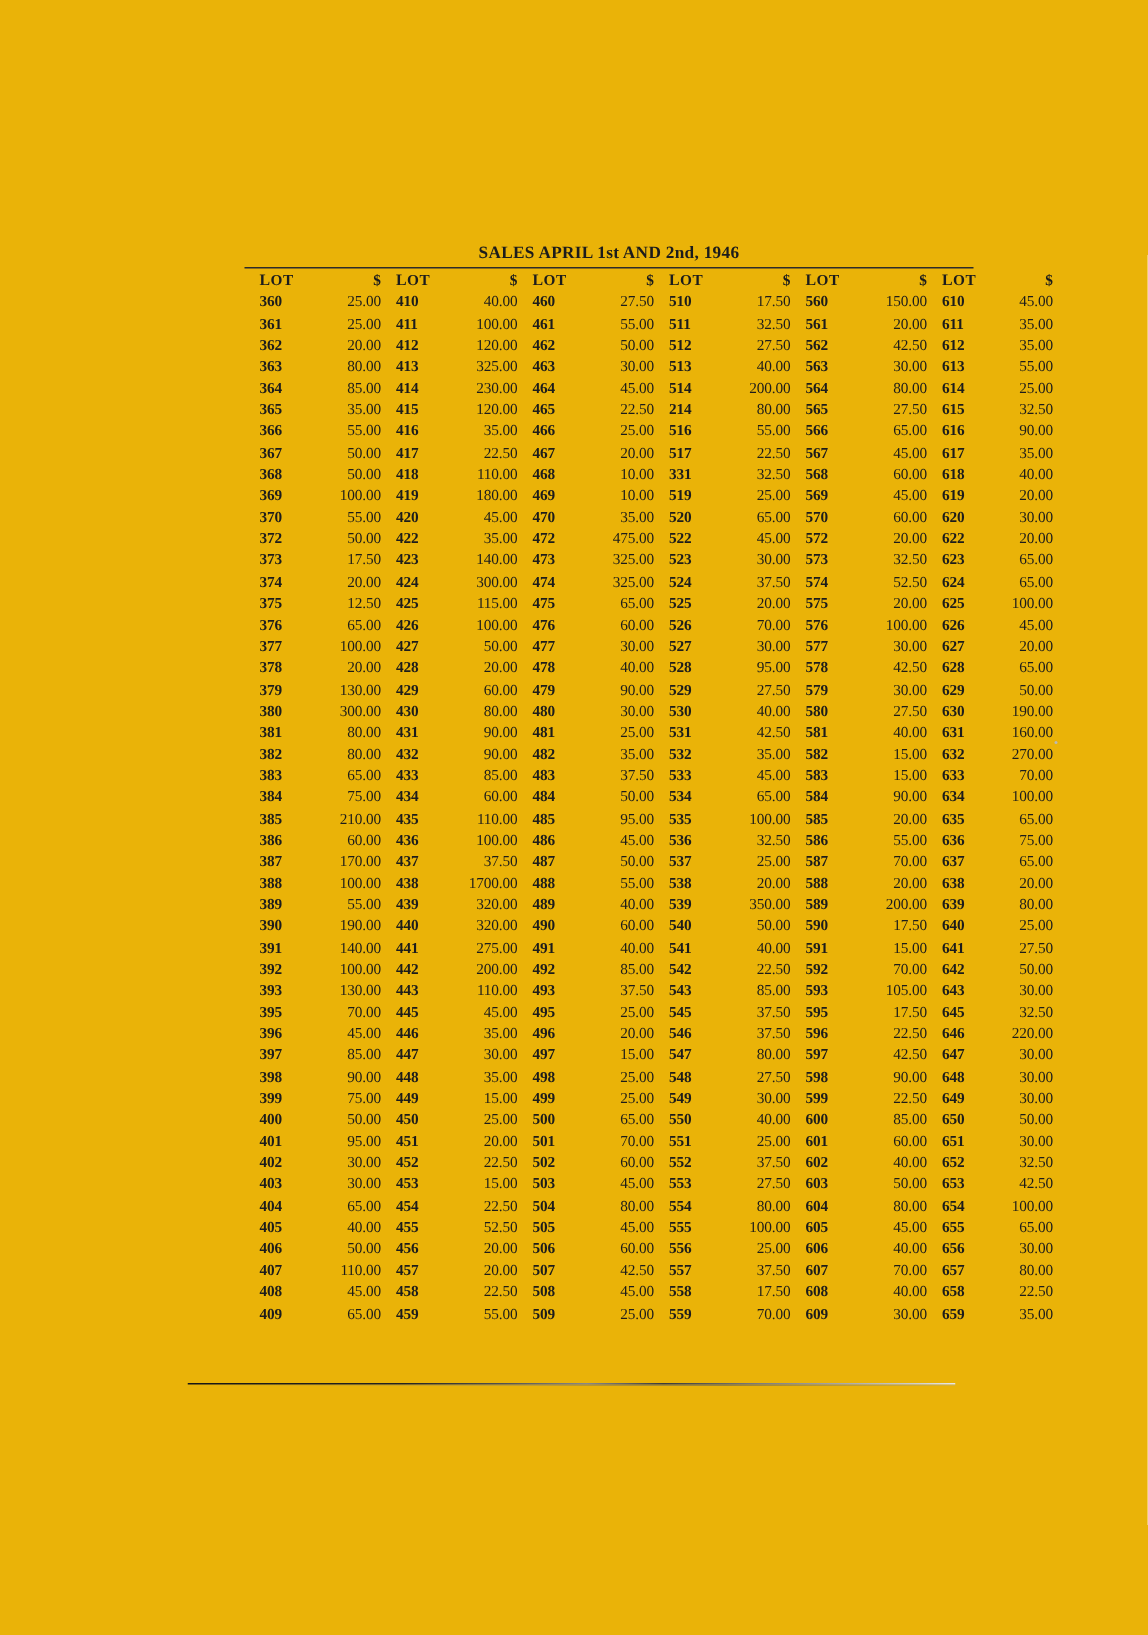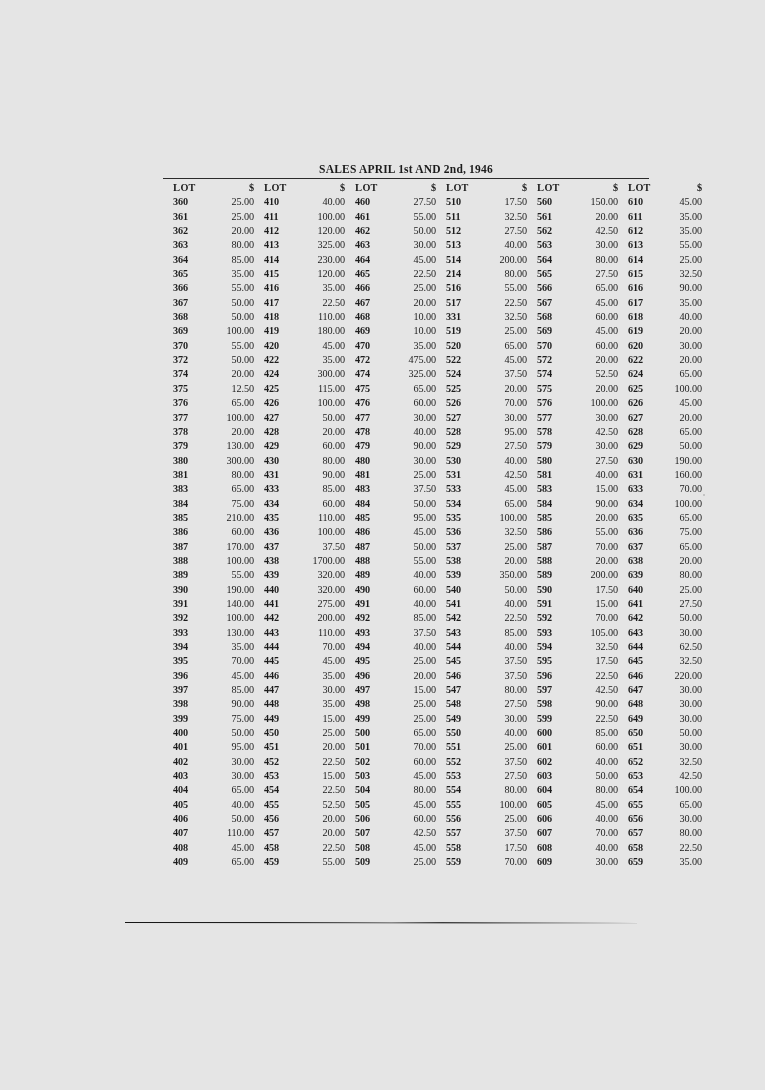--- a/index.html
+++ b/index.html
@@ -13,21 +13,21 @@
     position: relative;
     font-family: "Liberation Serif", "DejaVu Serif", serif;
     color: #1c1c1c;
     overflow: hidden;
   }
 
   
   #page-sheet {
     position: absolute;
     inset: 0;
-    background: #e5e5e5;
+    background: #eab308;
   }
 
   
   #sales-table-block {
     position: absolute;
     left: 163px;
     top: 163px;
     width: 486px;
   }
 
@@ -412,20 +412,39 @@
             <td class="lot-cell">522</td>
             <td class="amt-cell">45.00</td>
             <td></td>
             <td class="lot-cell">572</td>
             <td class="amt-cell">20.00</td>
             <td></td>
             <td class="lot-cell">622</td>
             <td class="amt-cell">20.00</td>
           </tr>
           <tr>
+            <td class="lot-cell">373</td>
+            <td class="amt-cell">17.50</td>
+            <td></td>
+            <td class="lot-cell">423</td>
+            <td class="amt-cell">140.00</td>
+            <td></td>
+            <td class="lot-cell">473</td>
+            <td class="amt-cell">325.00</td>
+            <td></td>
+            <td class="lot-cell">523</td>
+            <td class="amt-cell">30.00</td>
+            <td></td>
+            <td class="lot-cell">573</td>
+            <td class="amt-cell">32.50</td>
+            <td></td>
+            <td class="lot-cell">623</td>
+            <td class="amt-cell">65.00</td>
+          </tr>
+          <tr>
             <td class="lot-cell">374</td>
             <td class="amt-cell">20.00</td>
             <td></td>
             <td class="lot-cell">424</td>
             <td class="amt-cell">300.00</td>
             <td></td>
             <td class="lot-cell">474</td>
             <td class="amt-cell">325.00</td>
             <td></td>
             <td class="lot-cell">524</td>
@@ -564,20 +583,39 @@
             <td class="lot-cell">531</td>
             <td class="amt-cell">42.50</td>
             <td></td>
             <td class="lot-cell">581</td>
             <td class="amt-cell">40.00</td>
             <td></td>
             <td class="lot-cell">631</td>
             <td class="amt-cell">160.00</td>
           </tr>
           <tr>
+            <td class="lot-cell">382</td>
+            <td class="amt-cell">80.00</td>
+            <td></td>
+            <td class="lot-cell">432</td>
+            <td class="amt-cell">90.00</td>
+            <td></td>
+            <td class="lot-cell">482</td>
+            <td class="amt-cell">35.00</td>
+            <td></td>
+            <td class="lot-cell">532</td>
+            <td class="amt-cell">35.00</td>
+            <td></td>
+            <td class="lot-cell">582</td>
+            <td class="amt-cell">15.00</td>
+            <td></td>
+            <td class="lot-cell">632</td>
+            <td class="amt-cell">270.00</td>
+          </tr>
+          <tr>
             <td class="lot-cell">383</td>
             <td class="amt-cell">65.00</td>
             <td></td>
             <td class="lot-cell">433</td>
             <td class="amt-cell">85.00</td>
             <td></td>
             <td class="lot-cell">483</td>
             <td class="amt-cell">37.50</td>
             <td></td>
             <td class="lot-cell">533</td>
@@ -771,39 +809,20 @@
             <td class="amt-cell">37.50</td>
             <td></td>
             <td class="lot-cell">543</td>
             <td class="amt-cell">85.00</td>
             <td></td>
             <td class="lot-cell">593</td>
             <td class="amt-cell">105.00</td>
             <td></td>
             <td class="lot-cell">643</td>
             <td class="amt-cell">30.00</td>
-          </tr>
-          <tr>
-            <td class="lot-cell">394</td>
-            <td class="amt-cell">35.00</td>
-            <td></td>
-            <td class="lot-cell">444</td>
-            <td class="amt-cell">70.00</td>
-            <td></td>
-            <td class="lot-cell">494</td>
-            <td class="amt-cell">40.00</td>
-            <td></td>
-            <td class="lot-cell">544</td>
-            <td class="amt-cell">40.00</td>
-            <td></td>
-            <td class="lot-cell">594</td>
-            <td class="amt-cell">32.50</td>
-            <td></td>
-            <td class="lot-cell">644</td>
-            <td class="amt-cell">62.50</td>
           </tr>
           <tr>
             <td class="lot-cell">395</td>
             <td class="amt-cell">70.00</td>
             <td></td>
             <td class="lot-cell">445</td>
             <td class="amt-cell">45.00</td>
             <td></td>
             <td class="lot-cell">495</td>
             <td class="amt-cell">25.00</td>

